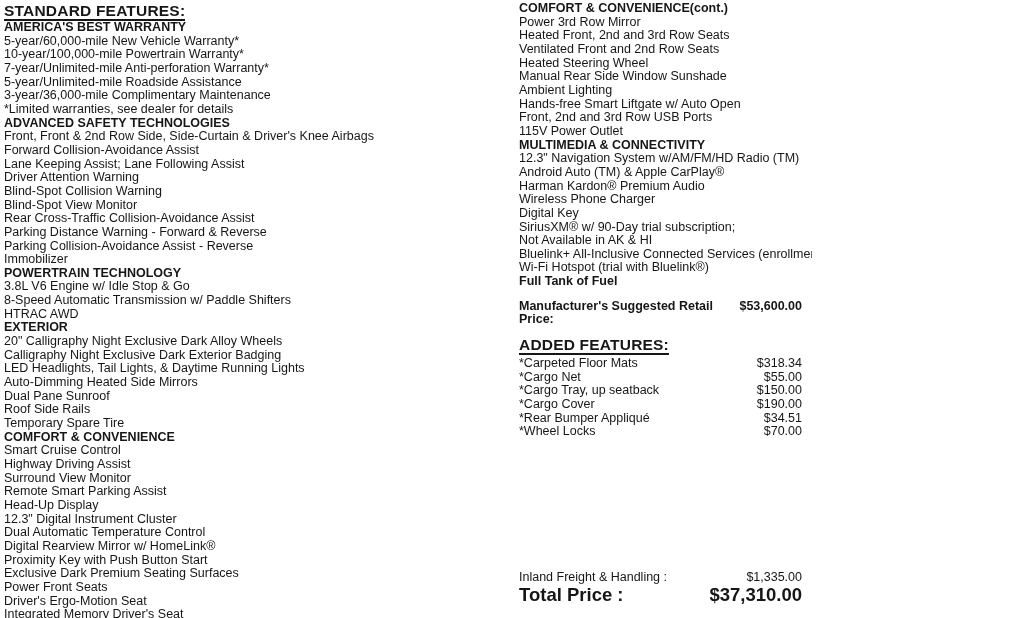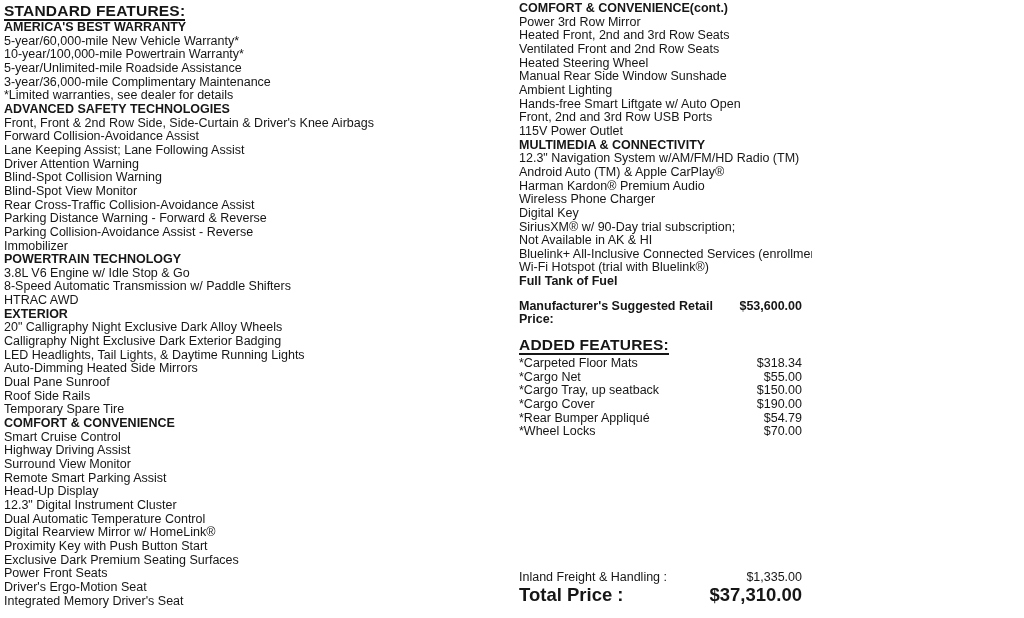--- a/index.html
+++ b/index.html
@@ -74,20 +74,21 @@
 <body>
 
 <div class="page">
 
   <div class="col-left">
     <div class="col-title">STANDARD FEATURES:</div>
     <div id="left-sections">
         <div class="section-heading">AMERICA'S BEST WARRANTY</div>
         <div class="feature-line">5-year/60,000-mile New Vehicle Warranty*</div>
         <div class="feature-line">10-year/100,000-mile Powertrain Warranty*</div>
+        <div class="feature-line">7-year/Unlimited-mile Anti-perforation Warranty*</div>
         <div class="feature-line">5-year/Unlimited-mile Roadside Assistance</div>
         <div class="feature-line">3-year/36,000-mile Complimentary Maintenance</div>
         <div class="feature-line">*Limited warranties, see dealer for details</div>
         <div class="section-heading">ADVANCED SAFETY TECHNOLOGIES</div>
         <div class="feature-line">Front, Front &amp; 2nd Row Side, Side-Curtain &amp; Driver's Knee Airbags</div>
         <div class="feature-line">Forward Collision-Avoidance Assist</div>
         <div class="feature-line">Lane Keeping Assist; Lane Following Assist</div>
         <div class="feature-line">Driver Attention Warning</div>
         <div class="feature-line">Blind-Spot Collision Warning</div>
         <div class="feature-line">Blind-Spot View Monitor</div>
@@ -169,21 +170,21 @@
         <div class="added-row">
           <span>*Cargo Tray, up seatback</span>
           <span>$150.00</span>
         </div>
         <div class="added-row">
           <span>*Cargo Cover</span>
           <span>$190.00</span>
         </div>
         <div class="added-row">
           <span>*Rear Bumper Appliqué</span>
-          <span>$54.79</span>
+          <span>$34.51</span>
         </div>
         <div class="added-row">
           <span>*Wheel Locks</span>
           <span>$70.00</span>
         </div>
       </div>
   </div>
 
   <div class="totals-block">
     <div class="freight-row">

